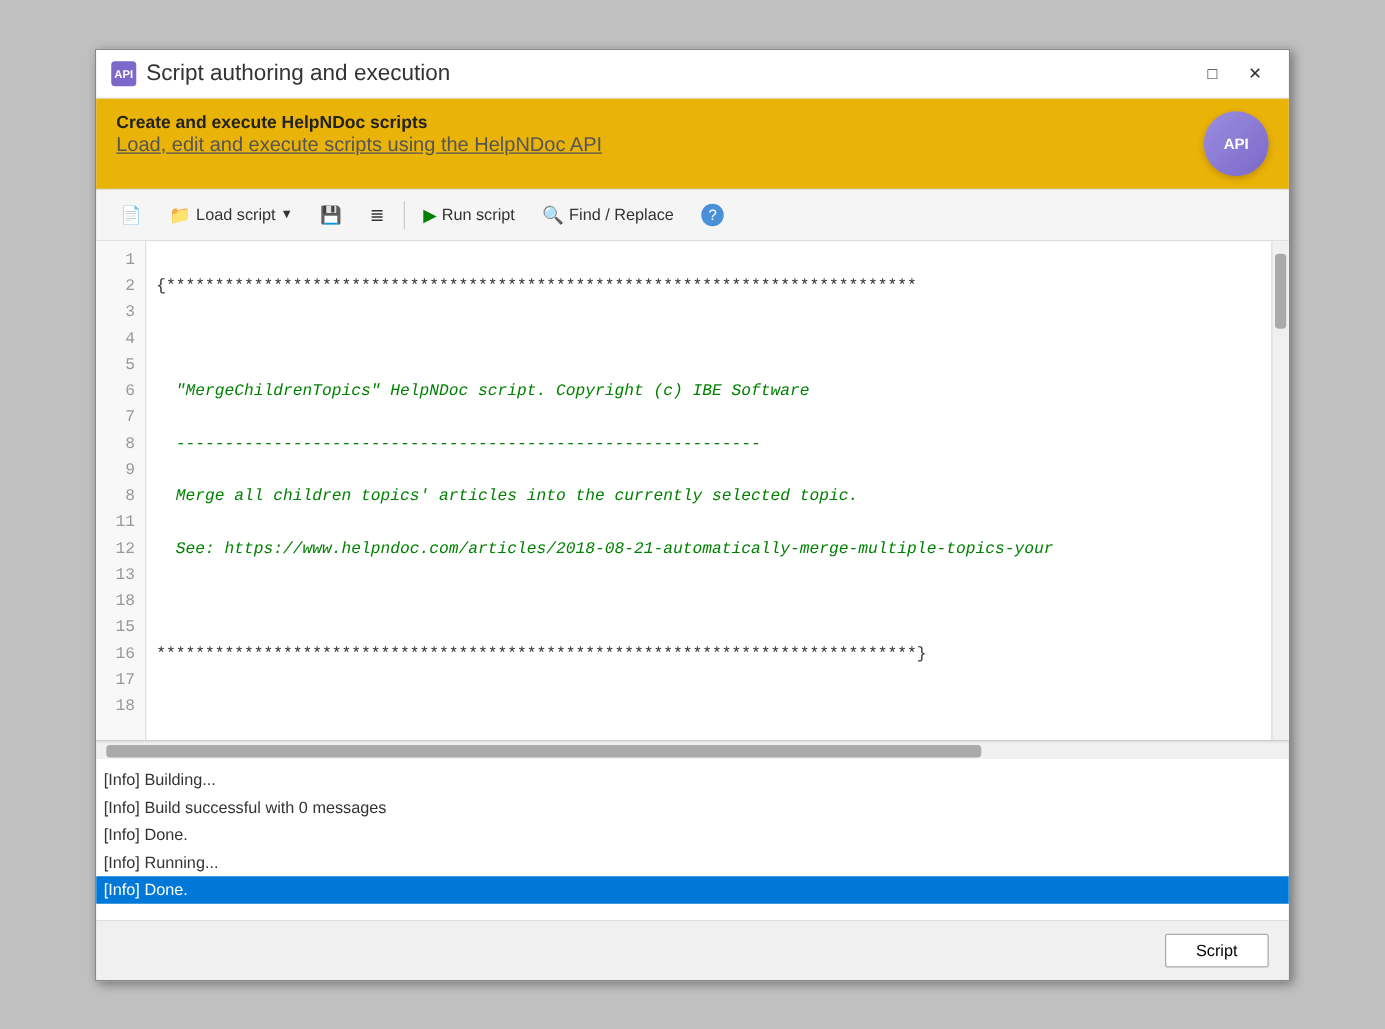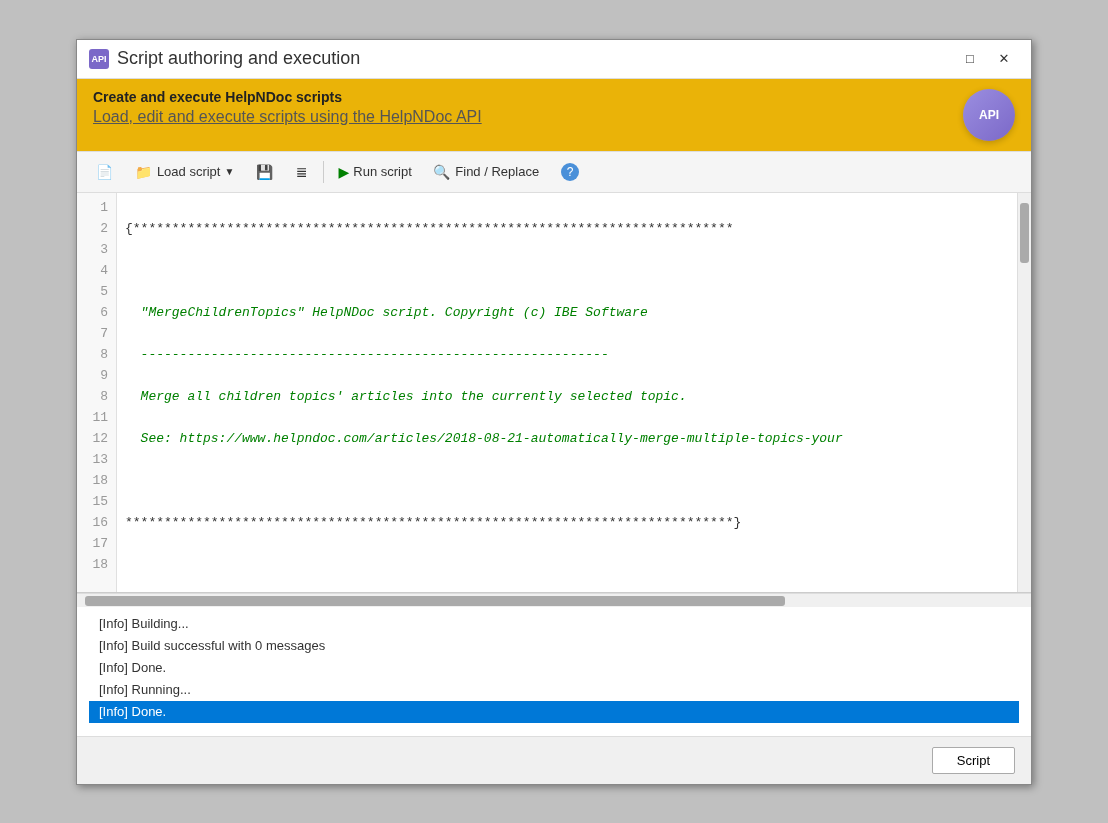--- a/index.html
+++ b/index.html
@@ -159,21 +159,21 @@
       left: 8px;
       top: 2px;
       width: 700px;
       height: 10px;
       background: #aaa;
       border-radius: 3px;
     }
 
     .log-area {
       background: #ffffff;
-      padding: 6px 22px;
+      padding: 6px 6px;
       font-size: 13px;
       font-family: 'Segoe UI', Arial, sans-serif;
       height: 130px;
       border-bottom: 1px solid #ddd;
       overflow: hidden;
     }
 
     .log-line { line-height: 22px; color: #333; }
     .log-line.selected { background: #0078d7; color: white; margin: 0 -10px; padding: 0 10px; }
 

